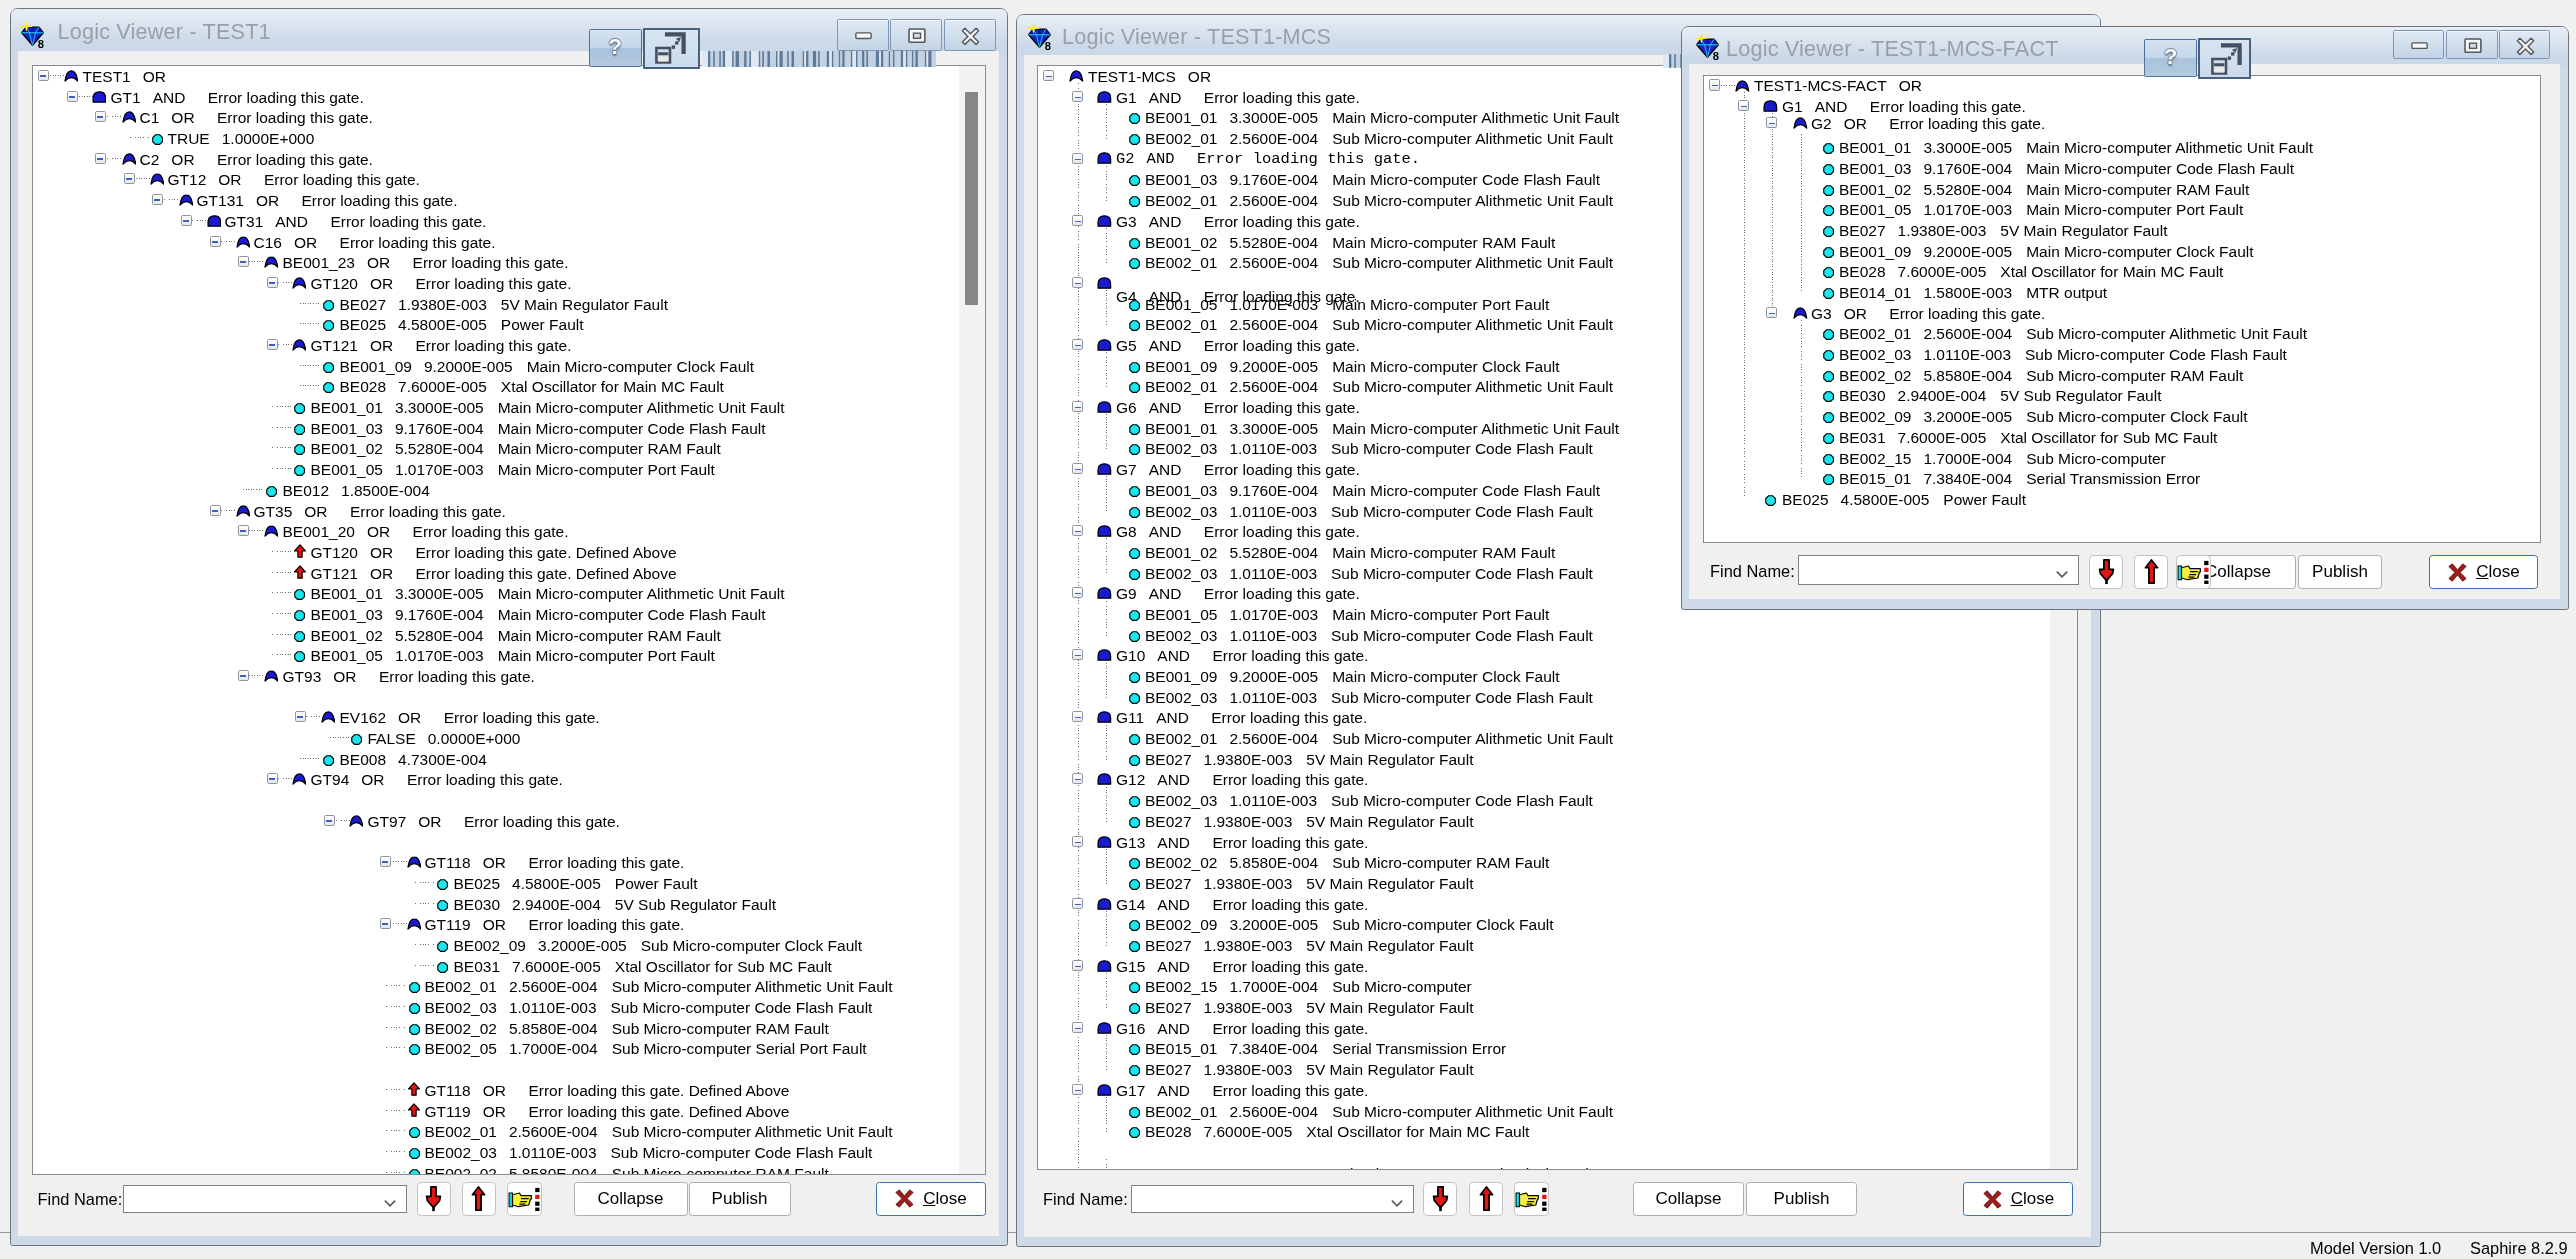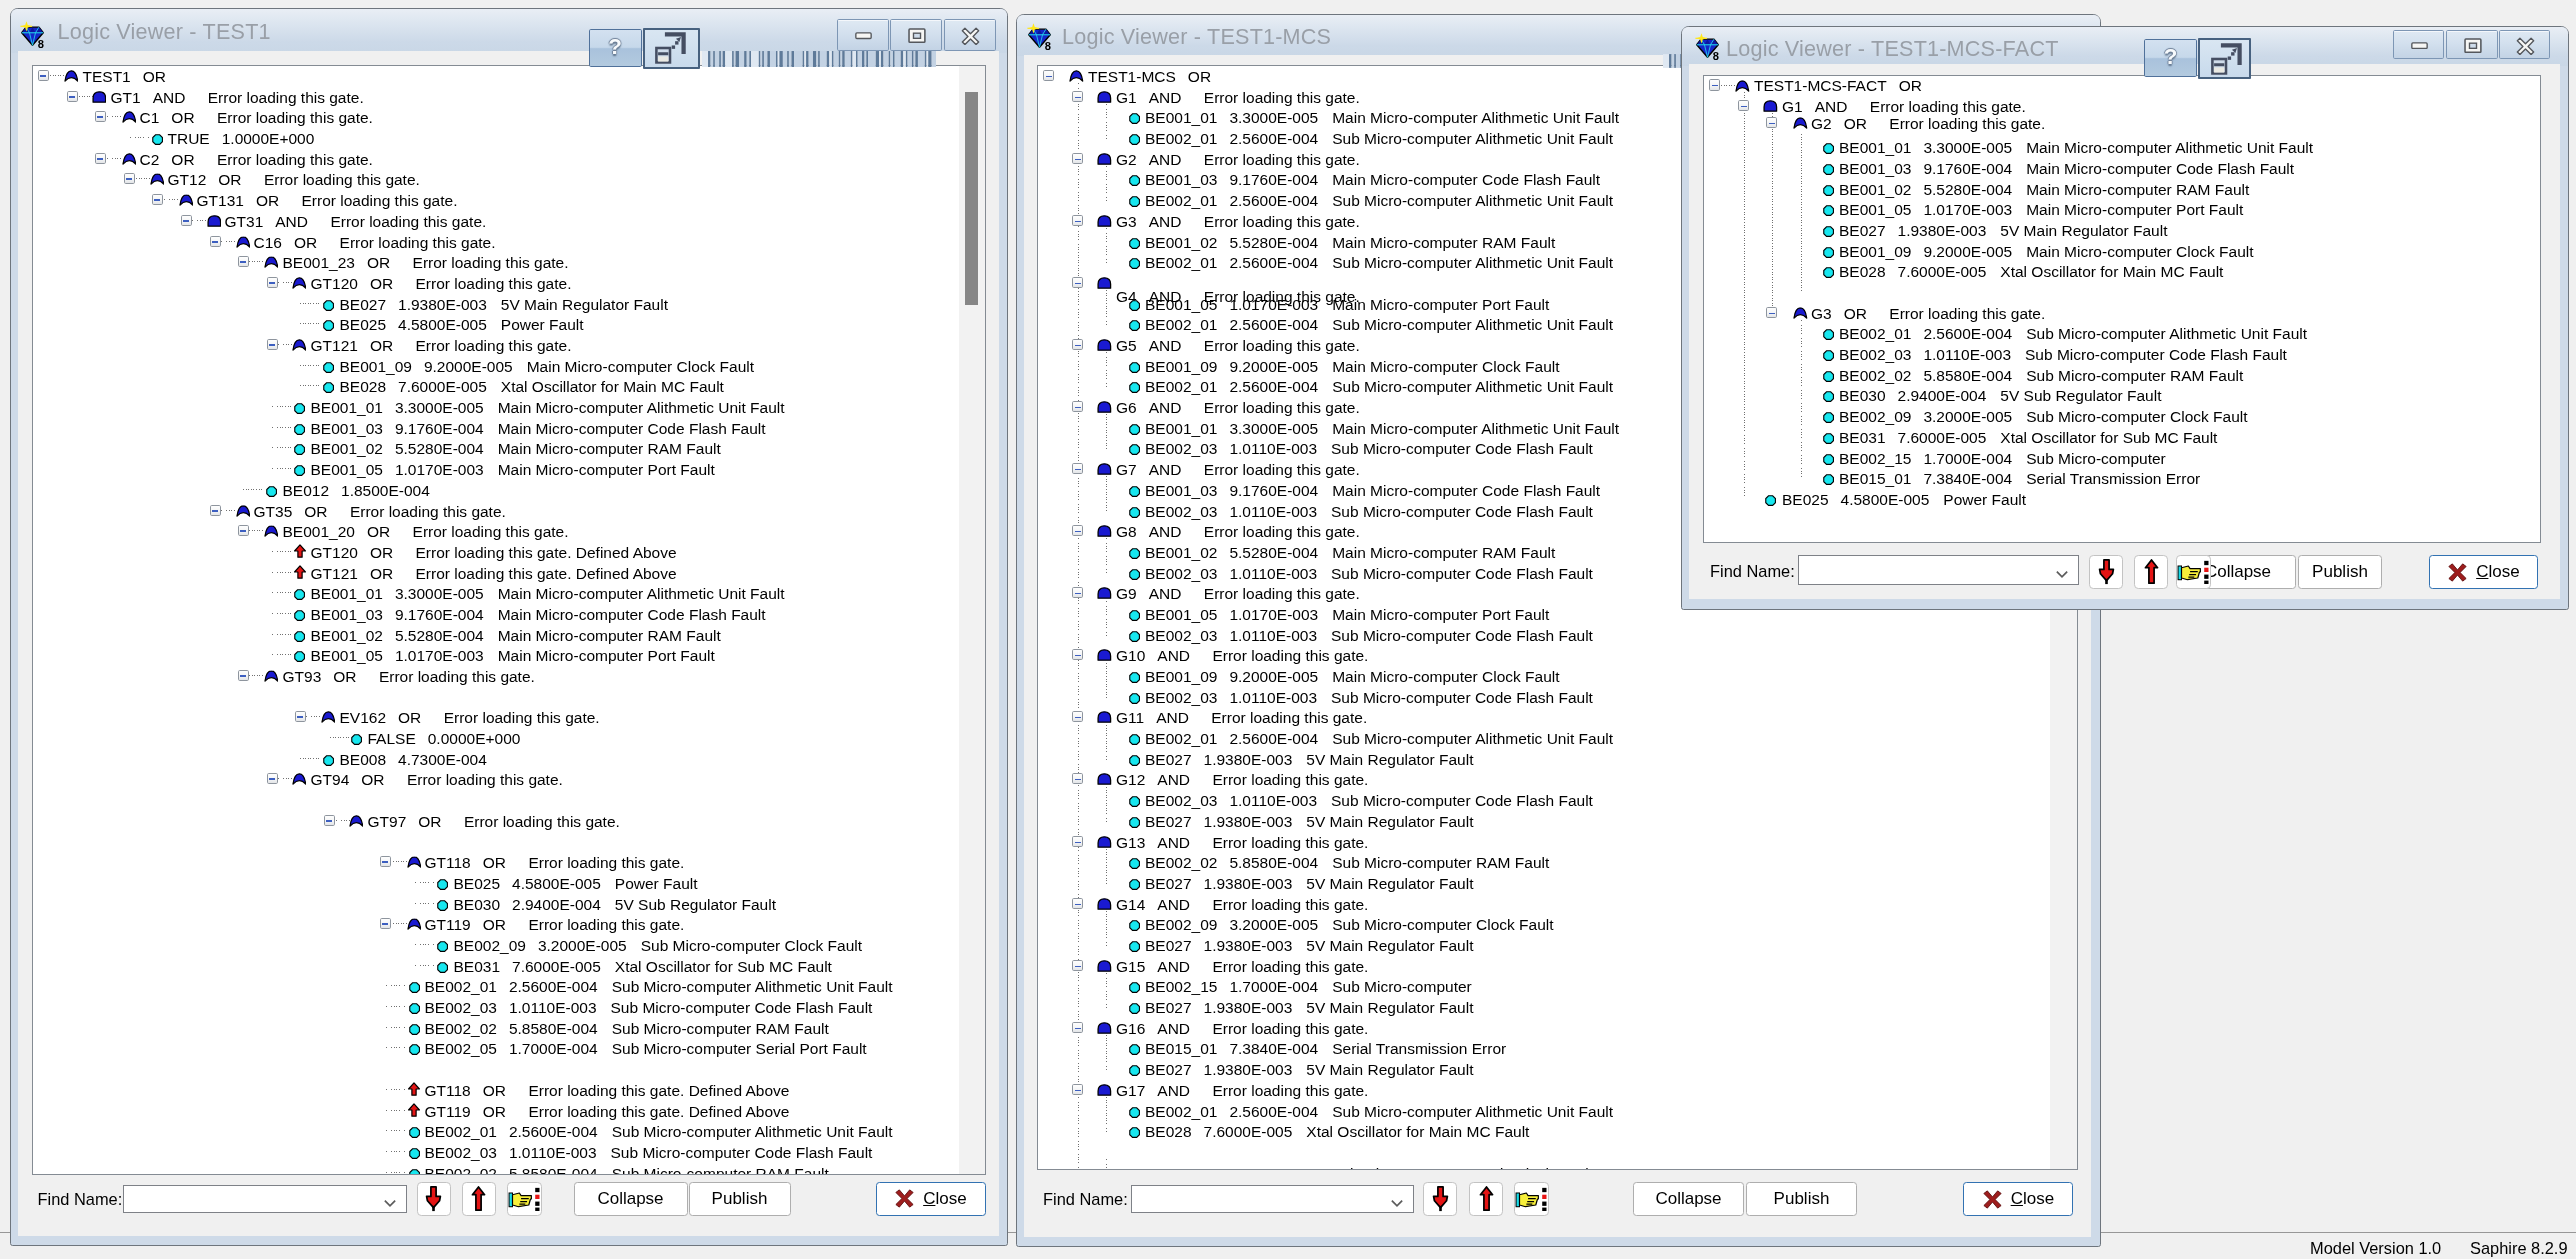--- a/index.html
+++ b/index.html
@@ -791,21 +791,21 @@
             </svg></div>
           <div class="tlabel" style="left: 107px; top: 0px;"><span class="t-name">BE001_01</span><span class="t-val">3.3000E-005</span><span>Main Micro-computer Alithmetic Unit Fault</span></div>
         </div>
         <div class="trow" style="top: 62px;">
           <div class="tline h" style="left: 68px; top: 9.5px; width: 21px; height: 0.9px;"></div>
           <div class="ticon" style="left: 91px; top: 4.3px;"><svg width="11.2" height="11.2" viewBox="0 0 13 13">
               <polygon points="4.1,0.9 8.9,0.9 12.1,4.1 12.1,8.9 8.9,12.1 4.1,12.1 0.9,8.9 0.9,4.1" fill="#17e7ef" stroke="#000" stroke-width="1.3" stroke-linejoin="miter"></polygon>
             </svg></div>
           <div class="tlabel" style="left: 107px; top: 0px;"><span class="t-name">BE002_01</span><span class="t-val">2.5600E-004</span><span>Sub Micro-computer Alithmetic Unit Fault</span></div>
         </div>
-        <div class="trow" style="top: 83px;">
+        <div class="trow" style="top: 83px; font-family: Liberation Mono, monospace;">
           <div class="tline h" style="left: 46px; top: 9.5px; width: 14.7px; height: 0.9px;"></div>
           <div class="ebox" style="left: 34px; top: 4.3px; width: 11.2px; height: 11.2px;">
             <div class="minus"></div>
           </div>
           <div class="ticon" style="left: 59px; top: 3.4px;"><svg width="14.7" height="12" viewBox="0 0 17 14">
               <path d="M1.2 13 L1.2 8.2 C1.2 3.5 4 1 8.5 1 C13 1 15.8 3.5 15.8 8.2 L15.8 13 Z" fill="#1a1ad1" stroke="#000" stroke-width="1.5" stroke-linejoin="round"></path>
             </svg></div>
           <div class="tlabel" style="left: 78px; top: 0px;"><span class="t-name">G2</span><span class="t-op">AND</span><span>Error loading this gate.</span></div>
         </div>
         <div class="trow" style="top: 103px;">
@@ -1345,20 +1345,27 @@
             </svg></div>
           <div class="tlabel" style="left: 135px; top: 0px;"><span class="t-name">BE001_09</span><span class="t-val">9.2000E-005</span><span>Main Micro-computer Clock Fault</span></div>
         </div>
         <div class="trow" style="top: 185px;">
           <div class="tline h" style="left: 97px; top: 9.5px; width: 21px; height: 0.9px;"></div>
           <div class="ticon" style="left: 119px; top: 4.3px;"><svg width="11.2" height="11.2" viewBox="0 0 13 13">
               <polygon points="4.1,0.9 8.9,0.9 12.1,4.1 12.1,8.9 8.9,12.1 4.1,12.1 0.9,8.9 0.9,4.1" fill="#17e7ef" stroke="#000" stroke-width="1.3" stroke-linejoin="miter"></polygon>
             </svg></div>
           <div class="tlabel" style="left: 135px; top: 0px;"><span class="t-name">BE028</span><span class="t-val">7.6000E-005</span><span>Xtal Oscillator for Main MC Fault</span></div>
         </div>
+        <div class="trow" style="top: 206px;">
+          <div class="tline h" style="left: 97px; top: 9.5px; width: 21px; height: 0.9px;"></div>
+          <div class="ticon" style="left: 119px; top: 4.3px;"><svg width="11.2" height="11.2" viewBox="0 0 13 13">
+              <polygon points="4.1,0.9 8.9,0.9 12.1,4.1 12.1,8.9 8.9,12.1 4.1,12.1 0.9,8.9 0.9,4.1" fill="#17e7ef" stroke="#000" stroke-width="1.3" stroke-linejoin="miter"></polygon>
+            </svg></div>
+          <div class="tlabel" style="left: 135px; top: 0px;"><span class="t-name">BE014_01</span><span class="t-val">1.5800E-003</span><span>MTR output</span></div>
+        </div>
         <div class="trow" style="top: 227px;">
           <div class="tline h" style="left: 74px; top: 9.5px; width: 14.7px; height: 0.9px;"></div>
           <div class="ebox" style="left: 62px; top: 4.3px; width: 11.2px; height: 11.2px;">
             <div class="minus"></div>
           </div>
           <div class="ticon" style="left: 89px; top: 3.4px;"><svg width="14.7" height="12" viewBox="0 0 17 14">
               <path d="M8.5 1 C4.8 1 2.3 4 1.1 12.9 C3.7 10.1 6 9 8.5 9 C11 9 13.3 10.1 15.9 12.9 C14.7 4 12.2 1 8.5 1 Z" fill="#1a1ad1" stroke="#000" stroke-width="1.5" stroke-linejoin="round"></path>
             </svg></div>
           <div class="tlabel" style="left: 107px; top: 0px;"><span class="t-name">G3</span><span class="t-op">OR</span><span>Error loading this gate.</span></div>
         </div>

